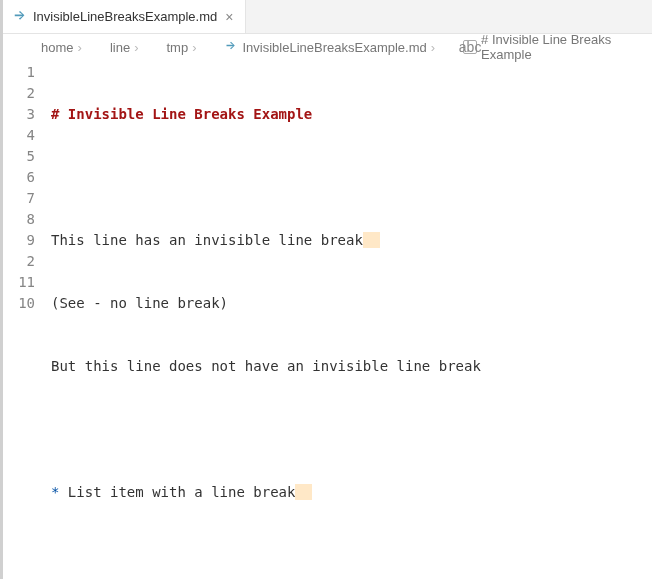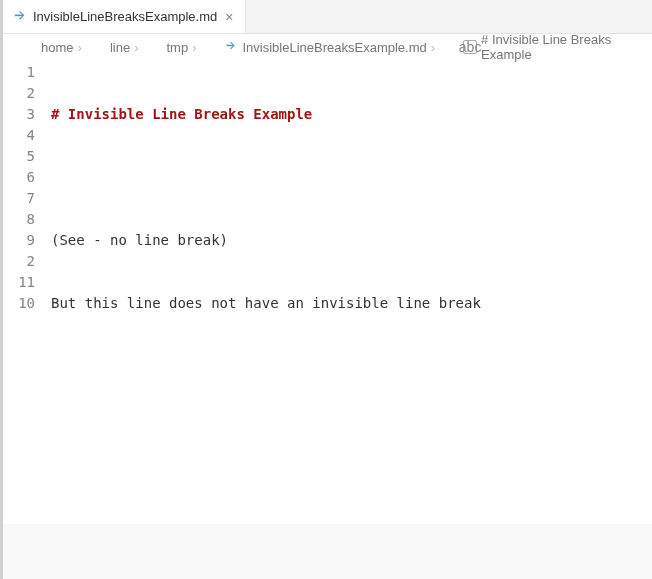--- a/index.html
+++ b/index.html
@@ -132,22 +132,24 @@
     <div>8</div>
     <div>9</div>
     <div>2</div>
     <div>11</div>
     <div>10</div>
     <div></div>
   </div>
   <div class="code">
     <div class="line"><span class="hl-heading"># Invisible Line Breaks Example</span></div>
     <div class="line"><span></span></div>
+    <div class="line"><span>This line has an invisible line break</span><span class="trailing">  </span></div>
     <div class="line"><span>(See - no line break)</span></div>
     <div class="line"><span>But this line does not have an invisible line break</span></div>
     <div class="line"><span></span></div>
+    <div class="line"><span class="hl-bullet">*</span><span> List item with a line break</span><span class="trailing">  </span></div>
     
     
     
     
     
   </div>
 </div>
 
 </body></html>

